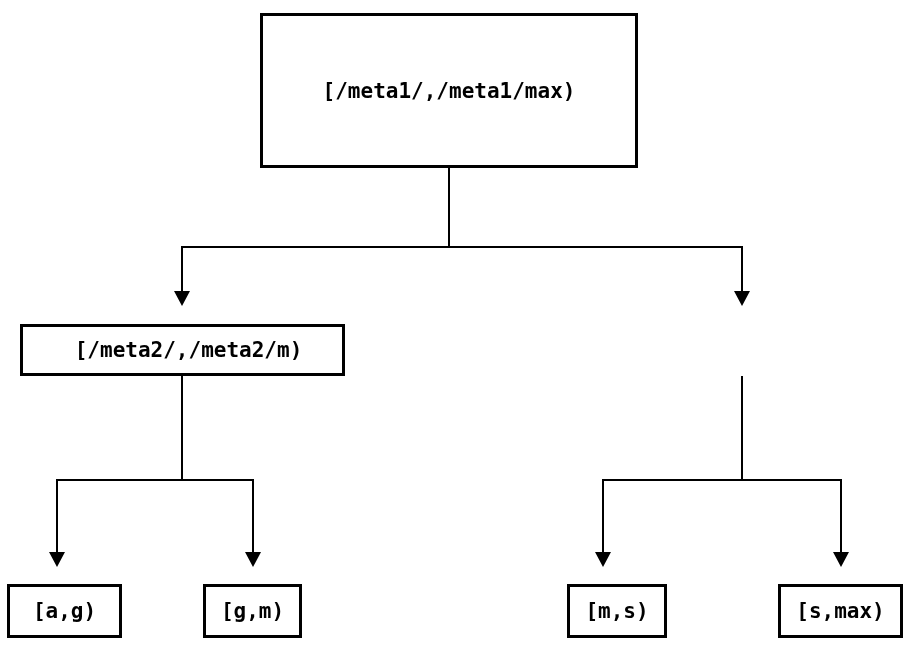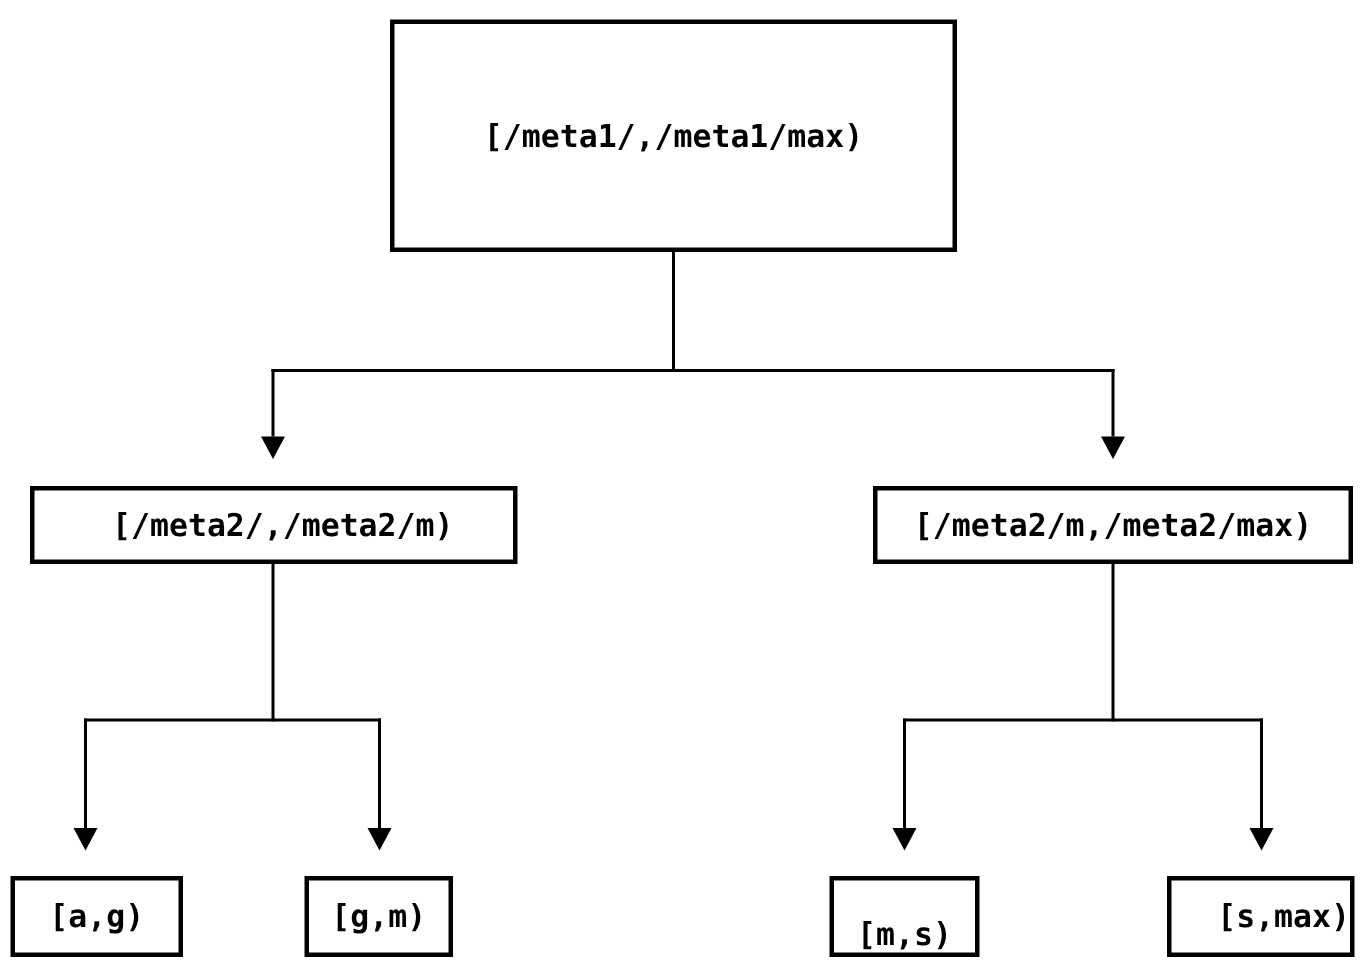--- a/index.html
+++ b/index.html
@@ -30,22 +30,22 @@
     color: #000000;
     letter-spacing: 0;
     white-space: nowrap;
   }
   
   .node-root   { left: 260px; top: 13px;  width: 378px; height: 155px; }
   .node-l2a    { left: 20px;  top: 324px; width: 325px; height: 52px; padding-left: 12px; }
   .node-l2b    { left: 582px; top: 324px; width: 320px; height: 52px; }
   .node-leaf1  { left: 7px;   top: 584px; width: 115px; height: 54px; }
   .node-leaf2  { left: 203px; top: 584px; width: 99px;  height: 54px; justify-content: center; }
-  .node-leaf3  { left: 553px; top: 584px; width: 100px; height: 54px; align-items: flex-end; }
-  .node-leaf4  { left: 778px; top: 584px; width: 125px; height: 54px; justify-content: flex-end; }
+  .node-leaf3  { left: 567px; top: 584px; width: 100px; height: 54px; }
+  .node-leaf4  { left: 778px; top: 584px; width: 125px; height: 54px; }
 
   .line {
     position: absolute;
     background: #000000;
   }
   .arrow-down {
     position: absolute;
     width: 0;
     height: 0;
     border-left: 8px solid transparent;
@@ -89,23 +89,20 @@
   <div class="line c1-stem"></div>
   <div class="line c1-bar"></div>
   <div class="line c1-dropL"></div>
   <div class="line c1-dropR"></div>
   <div class="arrow-down c1-arrL"></div>
   <div class="arrow-down c1-arrR"></div>
 
   <div class="node node-l2a">
     <span class="label">[/meta2/,/meta2/m)</span>
   </div>
-  <div class="node node-l2b">
-    <span class="label">[/meta2/m,/meta2/max)</span>
-  </div>
 
   <div class="line c2-stem"></div>
   <div class="line c2-bar"></div>
   <div class="line c2-dropL"></div>
   <div class="line c2-dropR"></div>
   <div class="arrow-down c2-arrL"></div>
   <div class="arrow-down c2-arrR"></div>
 
   <div class="line c3-stem"></div>
   <div class="line c3-bar"></div>

